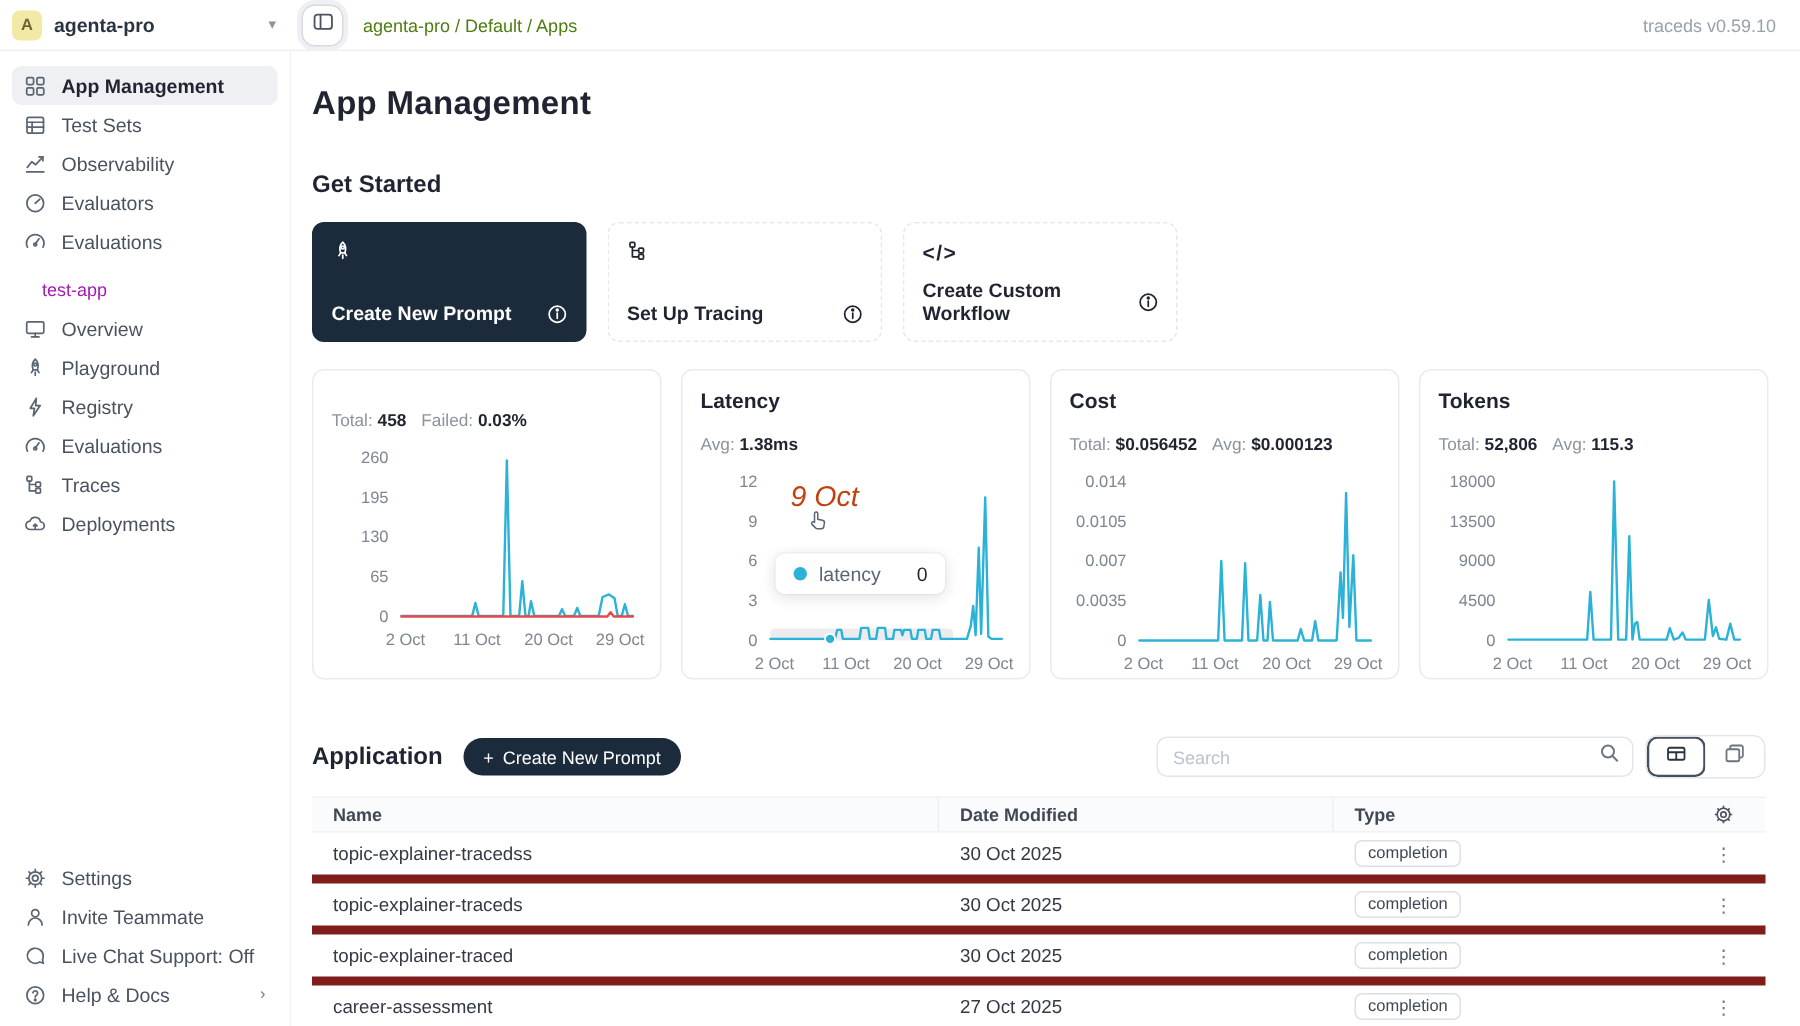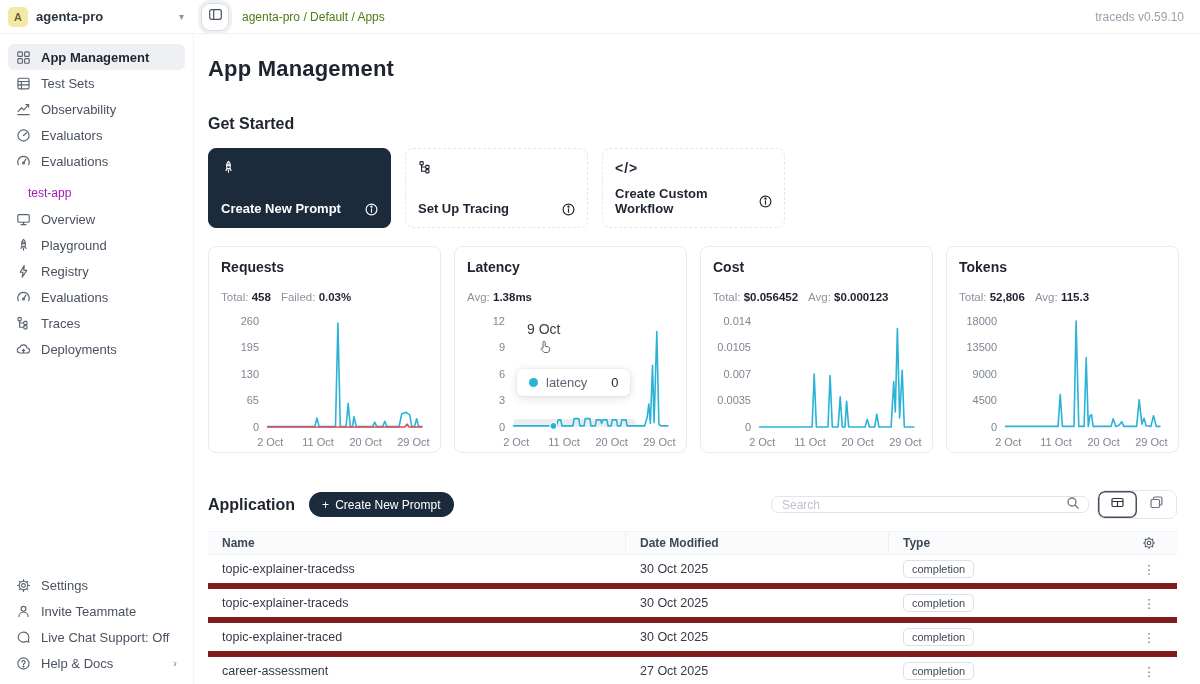--- a/index.html
+++ b/index.html
@@ -50,37 +50,37 @@
   
   .charts-row { display:flex; gap:13px; margin-top:18px; }
   .chart-card { width:233px; height:207px; border:1px solid #e9ebee; border-radius:8px;
     padding:12px 12px 6px 12px; position:relative; background:#fff; }
   .chart-title { font-size:14px; font-weight:700; color:#1f2430; }
   .chart-stats { font-size:11.5px; color:#8b939c; margin-top:16px; }
   .chart-stats b { color:#1f2430; font-weight:700; margin-right:10px; }
   .chart-svg { margin-top:6px; display:block; }
 
   
-  .tip-date { position:absolute; left:72px; top:74px; font-size:14px; font-weight:500; color:#404040; }
+  .tip-date { position:absolute; left:72px; top:74px; font-size:19px; font-weight:500; color:#c2410c;font-style:italic; }
   .tip-cursor { position:absolute; left:82px; top:92px; }
   .tip-pill { position:absolute; left:62px; top:122px; background:#fff; border-radius:6px;
     box-shadow:0 2px 10px rgba(20,30,40,.14), 0 0 0 1px rgba(20,30,40,.03);
     display:flex; align-items:center; gap:8px; padding:6px 12px; font-size:13px; }
   .tip-dot { width:9px; height:9px; border-radius:50%; }
   .tip-series { color:#5a6472; }
   .tip-value { color:#1f2430; margin-left:16px; font-weight:500; }
 
   
   .app-row { display:flex; align-items:center; margin-top:37px; }
   .app-title { font-size:16px; font-weight:700; }
   .btn-dark { display:flex; align-items:center; gap:6px; background:#1b2b3b; color:#fff;
     border:none; border-radius:13px; height:25px; padding:0 13px; font-size:12px;
     font-family:inherit; margin-left:14px; cursor:pointer; }
   .app-right { margin-left:auto; display:flex; align-items:center; gap:8px; }
-  .search-box { width:318px; height:17px; border:1px solid #e2e5e9; border-radius:7px;
+  .search-box { width:318px; height:27px; border:1px solid #e2e5e9; border-radius:7px;
     display:flex; align-items:center; padding:0 8px 0 10px; }
   .search-box input { border:none; outline:none; flex:1; font-size:12px; color:#2a3441;
     font-family:inherit; background:transparent; }
   .search-box input::placeholder { color:#bcc3cb; }
   .search-box .ic { color:#6b7480; }
   .seg { display:flex; border:1px solid #e2e5e9; border-radius:8px; overflow:hidden; }
   .seg-btn { width:39px; height:27px; display:flex; align-items:center; justify-content:center;
     color:#6b7480; cursor:pointer; background:#fff; }
   .seg-btn.active { box-shadow:inset 0 0 0 1.5px #454f5e; border-radius:7px; color:#2a3441; }
 
@@ -319,21 +319,20 @@
             <span class="ic" style="width:14px;height:14px"><svg width="15" height="15" viewBox="0 0 15 15" fill="none" stroke="currentColor" stroke-width="1.15" stroke-linecap="round" stroke-linejoin="round">
                 <circle cx="7.5" cy="7.5" r="5.4"></circle>
                 <line x1="7.5" y1="6.8" x2="7.5" y2="10.2"></line>
                 <circle cx="7.5" cy="4.6" r="0.6" fill="currentColor"></circle>
               </svg></span>
           </div>
         </div>
       </div>
     <div class="charts-row" id="charts-row">
         <div class="chart-card">
-          <div class="chart-title">Requests</div>
           <div class="chart-stats"><span>Total:</span> <b>458</b><span>Failed:</span> <b>0.03%</b></div>
           <svg class="chart-svg" width="209" height="150" viewBox="0 0 209 150">
             <text x="38" y="15.5" text-anchor="end" font-size="11" fill="#7d8691">260</text>
             <text x="38" y="42.0" text-anchor="end" font-size="11" fill="#7d8691">195</text>
             <text x="38" y="68.5" text-anchor="end" font-size="11" fill="#7d8691">130</text>
             <text x="38" y="95.0" text-anchor="end" font-size="11" fill="#7d8691">65</text>
             <text x="38" y="121.5" text-anchor="end" font-size="11" fill="#7d8691">0</text>
             <text x="49.3" y="137" text-anchor="middle" font-size="11" fill="#7d8691">2 Oct</text>
             <text x="97.0" y="137" text-anchor="middle" font-size="11" fill="#7d8691">11 Oct</text>
             <text x="144.7" y="137" text-anchor="middle" font-size="11" fill="#7d8691">20 Oct</text>

